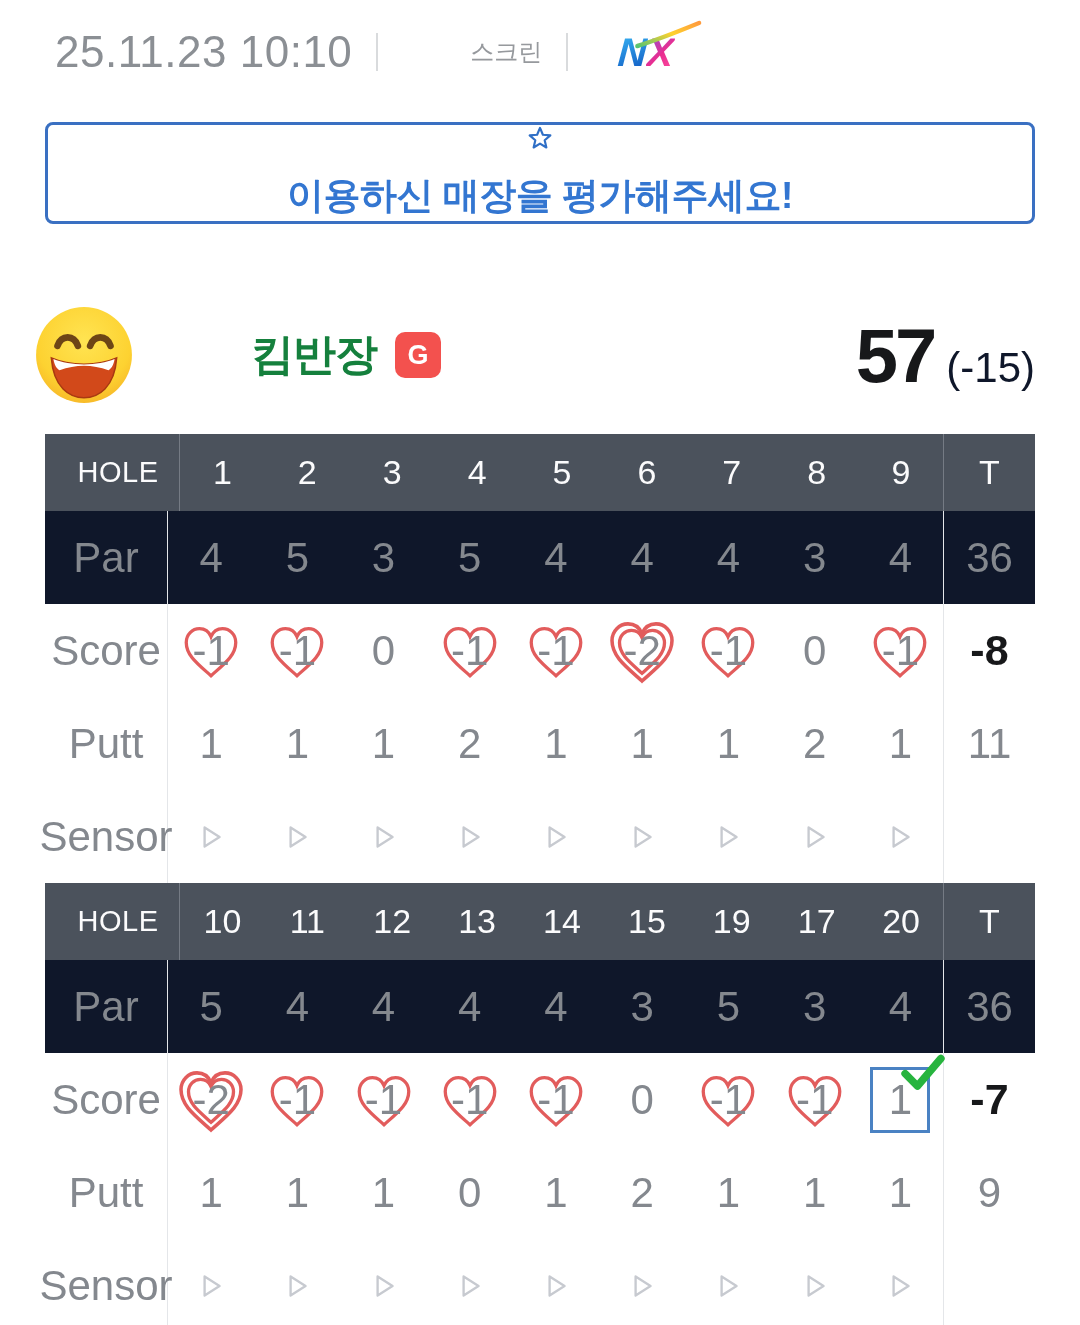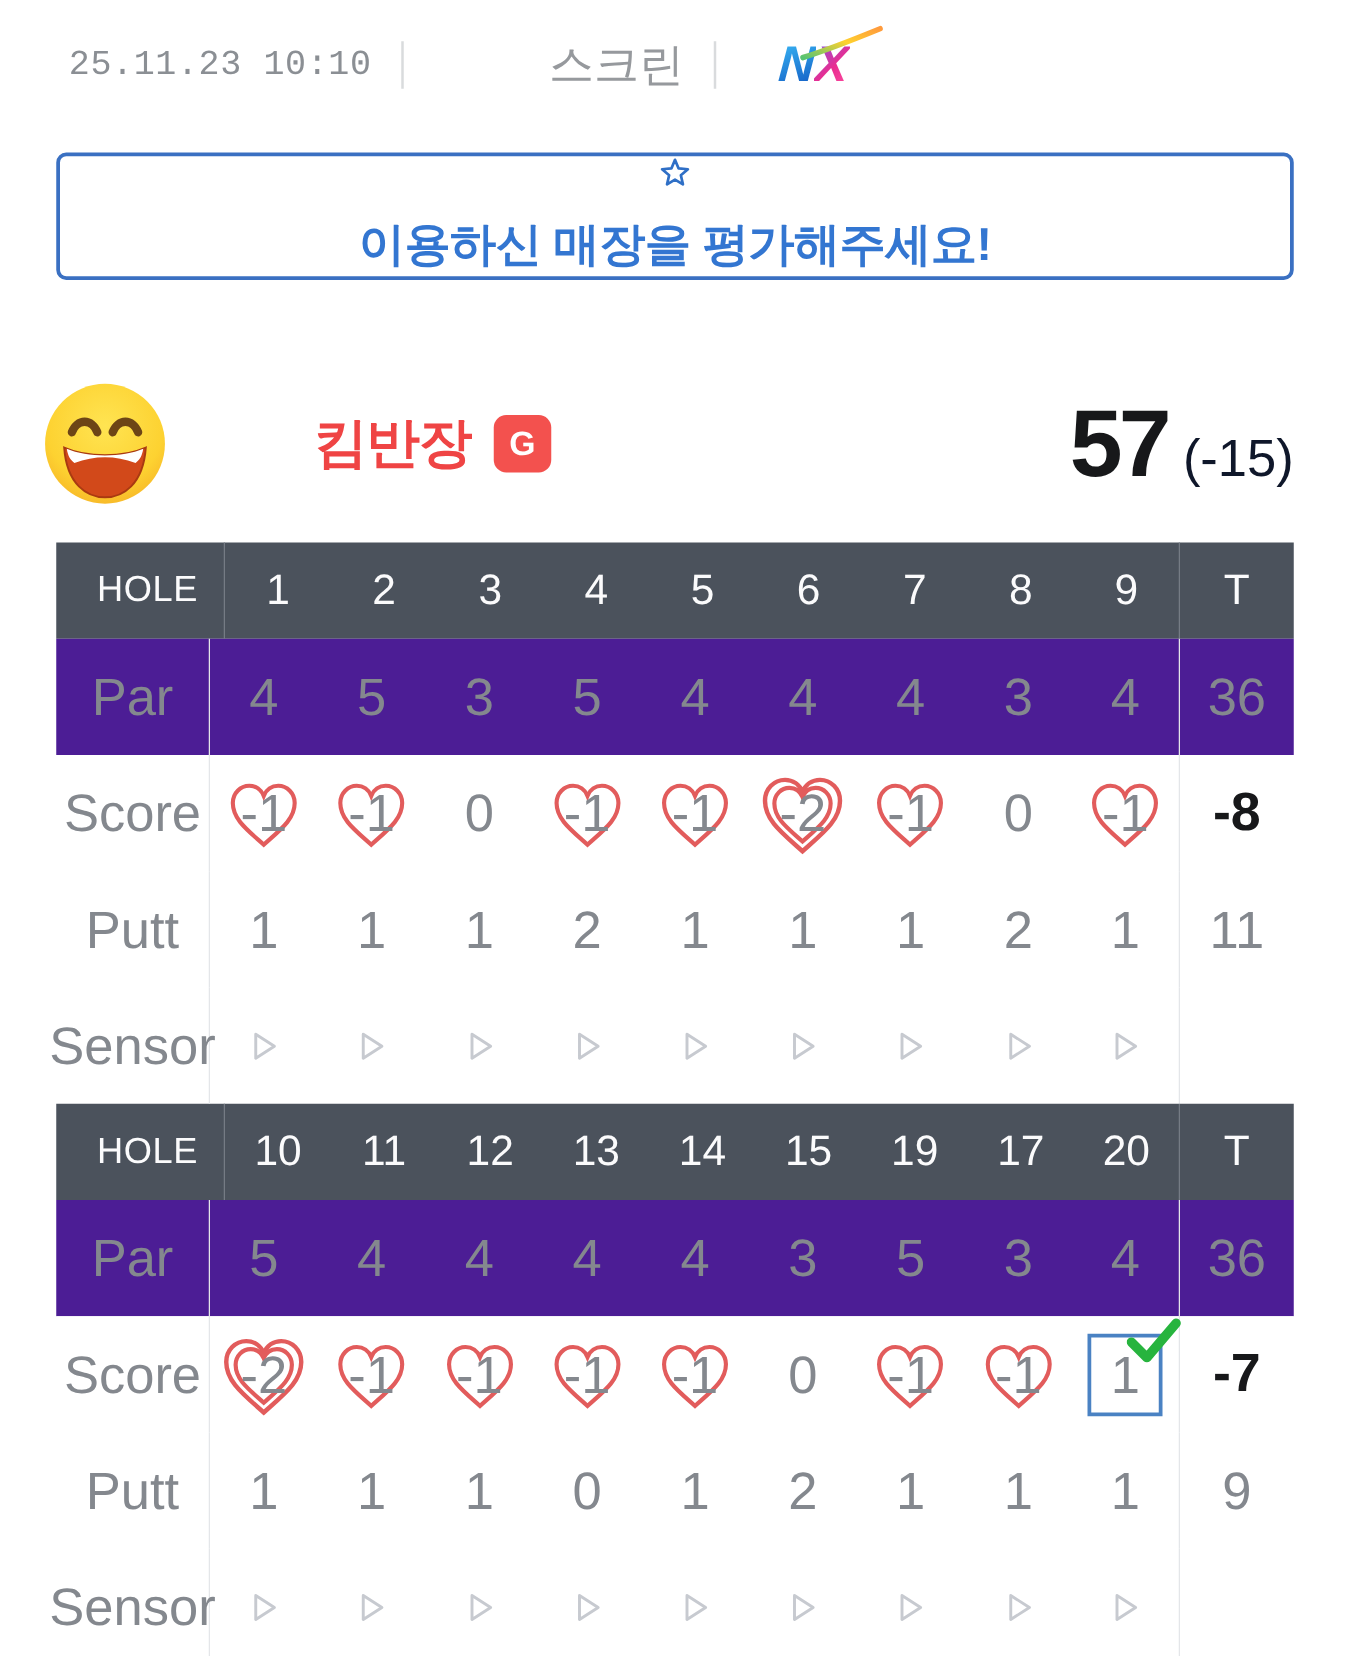--- a/index.html
+++ b/index.html
@@ -1,55 +1,55 @@
 <!DOCTYPE html>
 <html lang="ko"><head>
 <meta charset="utf-8">
 <style>
   html,body{margin:0;padding:0;background:#fff;}
   body{width:1080px;height:1325px;font-family:"Liberation Sans","DejaVu Sans",sans-serif;
        -webkit-font-smoothing:antialiased;overflow:hidden;position:relative;}
 
   
   .topbar{display:flex;align-items:center;padding:26px 0 0 55px;height:52px;}
-  .timestamp{font-size:28px;color:#8b8f94;letter-spacing:0.5px;font-family:Liberation Mono, monospace;}
+  .timestamp{font-size:44px;color:#8b8f94;letter-spacing:0.5px;}
   .tb-divider{width:2px;height:38px;background:#d9dbdd;margin:0 24px;}
-  .brand{font-size:36px;color:#96999d;margin-left:92px;font-family:Liberation Mono, monospace;}
+  .brand{font-size:24px;color:#96999d;margin-left:68px;font-family:Liberation Mono, monospace;}
   .nx-logo{position:relative;display:inline-flex;margin-left:26px;font-style:italic;font-weight:bold;
            font-size:40px;line-height:1;transform:skewX(-4deg);}
   .nx-n{background:linear-gradient(160deg,#35aef0 10%,#1460c6 90%);-webkit-background-clip:text;
         background-clip:text;color:transparent;}
   .nx-x{background:linear-gradient(135deg,#8a52dd 5%,#e92d90 55%,#ff4fa0 100%);-webkit-background-clip:text;
         background-clip:text;color:transparent;}
   .nx-swoosh{position:absolute;top:-12px;right:-26px;width:66px;height:30px;}
 
   
   .banner{margin:44px 45px 0 45px;height:96px;border:3px solid #3a70c2;border-radius:8px;
           display:flex;align-items:center;justify-content:center;gap:20px;background:#fff;cursor:pointer;flex-direction:column;}
   .banner-text{font-size:37px;font-weight:bold;color:#3376d1;letter-spacing:-0.5px;}
   .star-icon{width:48px;height:48px;}
 
   
   .player{margin:80px 45px 0 33px;display:flex;align-items:center;height:102px;}
   .avatar{width:102px;height:102px;flex:0 0 auto;}
-  .player-name{margin-left:116px;font-size:43px;font-weight:600;color:#ef4444;letter-spacing:-1px;}
+  .player-name{margin-left:116px;font-size:43px;font-weight:600;color:#15803d;letter-spacing:-1px;}
   .g-badge{margin-left:18px;width:46px;height:46px;border-radius:10px;background:#f3514e;color:#fff;
            font-size:27px;font-weight:bold;display:flex;align-items:center;justify-content:center;}
   .score-wrap{margin-left:auto;display:flex;align-items:baseline;gap:12px;justify-content:center;}
   .score-total{font-size:76px;font-weight:800;color:#17181a;letter-spacing:-3px;}
   .score-topar{font-size:42px;color:#0f172a;}
 
   
   .scorecard{width:990px;margin:0 auto;}
   .scorecard.front{margin-top:28px;}
   .scorecard.back{border-bottom:1px solid #dfe1e5;}
   .row{display:grid;grid-template-columns:123px repeat(9,1fr) 91px;}
   .row.head{height:77px;background:#4b525c;padding-left:12px;}
   .row.body{height:93px;background:#fff;}
-  .row.par{background:#4c1d95;}
+  .row.par{background:#0f172a;}
   .cell{display:flex;align-items:center;justify-content:center;position:relative;}
   .row.head .cell{color:#fbfbfc;font-size:34px;font-weight:400;}
   .row.head .cell.label{font-size:29px;letter-spacing:0.5px;}
   .row.head .cell:first-child{border-right:1px solid #757b84;}
   .row.head .cell:nth-last-child(2){border-right:1px solid #757b84;}
   .row.body .cell:first-child{border-right:1px solid #e4e6e9;}
   .row.body .cell:nth-last-child(2){border-right:1px solid #e4e6e9;}
   .cell.label{color:#7d8288;font-size:34px;}
   .row.body .cell{color:#84888e;font-size:42px;}
   .cell.score-cell{font-size:38px;}

